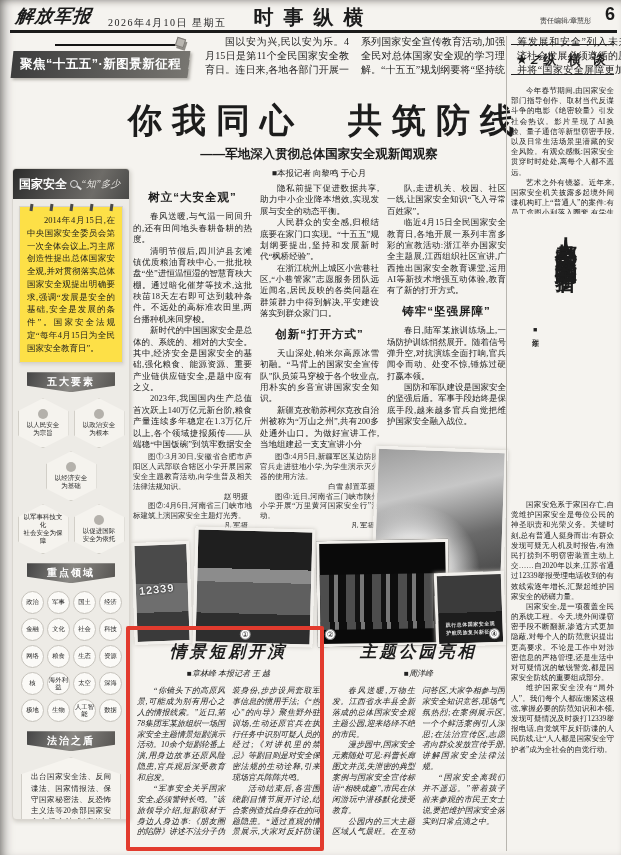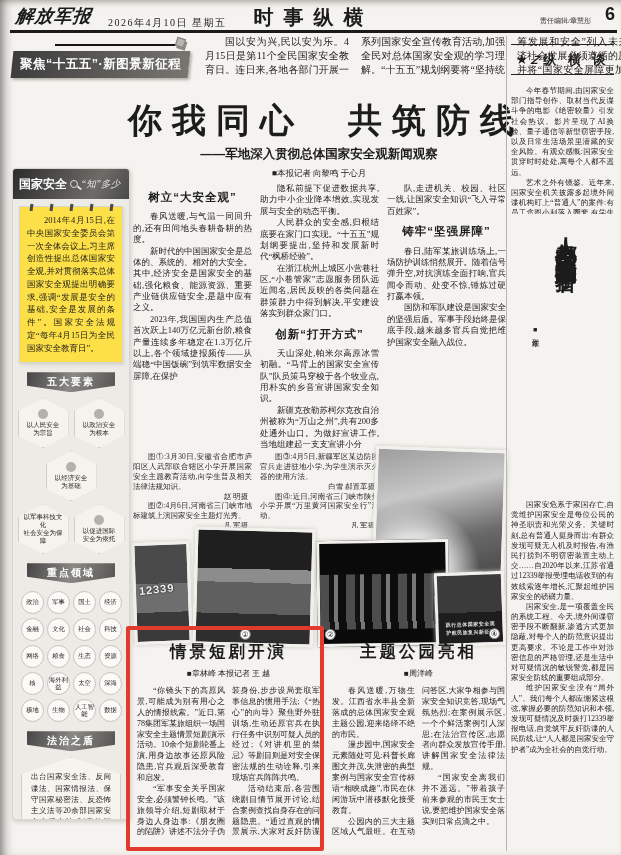--- a/index.html
+++ b/index.html
@@ -71,21 +71,21 @@
   .ph-banner { left:302px; top:126px; width:70px; height:74px; transform:rotate(-2deg);
           background:linear-gradient(180deg,#3b3b3b 0 55%,#1d1d1d 55% 100%); display:flex; flex-direction:column;
           justify-content:flex-end; align-items:center; padding-bottom:8px; gap:2px; }
   .banner-text { color:#ddd; font-family:"Liberation Sans",sans-serif; font-weight:bold; font-size:5px;
           letter-spacing:0.5px; white-space:nowrap; }
   .marker { position:absolute; width:11px; height:11px; border-radius:50%; background:#fdfdfd; border:1px solid #888;
           color:#111; font-size:7.5px; line-height:9px; text-align:center; font-family:"Liberation Sans",sans-serif; }
   .mk1 { left:44px; bottom:3px; } .mk2 { left:4px; bottom:4px; } .mk3 { left:58px; bottom:6px; } .mk4 { right:3px; bottom:3px; }
 
   
-  .bottom-art { position:absolute; top:641px; height:210px; overflow:hidden; }
+  .bottom-art { position:absolute; top:641px; height:210px; overflow:hidden;font-style:italic; }
   .ba-left { left:137px; width:183px; }
   .ba-right { left:332px; width:173px; }
   .ba-title { font-family:"Liberation Sans",sans-serif; font-weight:bold; font-size:16.5px; text-align:center; letter-spacing:3px; }
   .ba-byline { font-size:8px; text-align:center; margin:5px 0 7px; color:#222; }
   .ba-text { column-count:2; column-gap:7px; font-size:8px; line-height:1.36; text-align:justify; height:162px; overflow:hidden; }
   .ba-text p { text-indent:2em; }
 
   .highlight-box { position:absolute; left:126px; top:626px; width:198px; height:225px; border:4px solid #e23b2e;
           border-radius:2px; z-index:9; pointer-events:none; }
 
@@ -163,39 +163,41 @@
 
   <div class="headline">你我同心　共筑防线</div>
   <div class="subtitle">——军地深入贯彻总体国家安全观新闻观察</div>
   <div class="main-byline">■本报记者 向黎鸣 于心月</div>
 
   <div class="body3">
     <div class="bcol">
       <p class="sec-head">树立“大安全观”</p>
       <div>
           <p>春风送暖,与气温一同回升的,还有田间地头春耕备耕的热度。</p>
+          <p>清明节假后,四川泸县玄滩镇优质粮油育秧中心,一批批秧盘“坐”进恒温恒湿的智慧育秧大棚。通过暗化催芽等技术,这批秧苗18天左右即可达到栽种条件。不远处的高标准农田里,两台播种机来回穿梭。</p>
           <p>新时代的中国国家安全是总体的、系统的、相对的大安全。其中,经济安全是国家安全的基础,强化粮食、能源资源、重要产业链供应链安全,是题中应有之义。</p>
           <p>2023年,我国国内生产总值首次跃上140万亿元新台阶,粮食产量连续多年稳定在1.3万亿斤以上,各个领域捷报频传——从端稳“中国饭碗”到筑牢数据安全屏障,在保护</p>
         </div>
     </div>
     <div class="bcol">
       <div>
           <p>隐私前提下促进数据共享,助力中小企业降本增效,实现发展与安全的动态平衡。</p>
           <p>人民群众的安全感,归根结底要在家门口实现。“十五五”规划纲要提出,坚持和发展新时代“枫桥经验”。</p>
           <p>在浙江杭州上城区小营巷社区,“小巷管家”志愿服务团队远近闻名,居民反映的各类问题在群策群力中得到解决,平安建设落实到群众家门口。</p>
         </div>
       <p class="sec-head">创新“打开方式”</p>
       <div>
           <p>天山深处,帕米尔高原冰雪初融。“马背上的国家安全宣传队”队员策马穿梭于各个牧业点,用朴实的乡音宣讲国家安全知识。</p>
           <p>新疆克孜勒苏柯尔克孜自治州被称为“万山之州”,共有200多处通外山口。为做好宣讲工作,当地组建起一支支宣讲小分</p>
         </div>
     </div>
     <div class="bcol">
       <div>
           <p>队,走进机关、校园、社区一线,让国家安全知识“飞入寻常百姓家”。</p>
+          <p>临近4月15日全民国家安全教育日,各地开展一系列丰富多彩的宣教活动:浙江举办国家安全主题展,江西组织社区宣讲,广西推出国家安全教育课堂,运用AI等新技术增强互动体验,教育有了新的打开方式。</p>
         </div>
       <p class="sec-head">铸牢“坚强屏障”</p>
       <div>
           <p>春日,陆军某旅训练场上,一场防护训练悄然展开。随着信号弹升空,对抗演练全面打响,官兵闻令而动、处变不惊,锤炼过硬打赢本领。</p>
           <p>国防和军队建设是国家安全的坚强后盾。军事手段始终是保底手段,越来越多官兵自觉把维护国家安全融入战位。</p>
         </div>
     </div>
   </div>
 
   <div class="captions">

